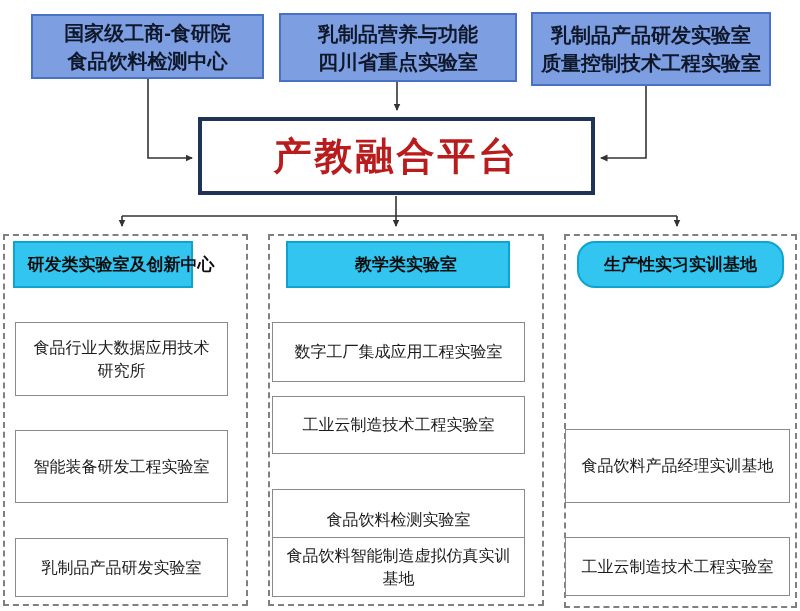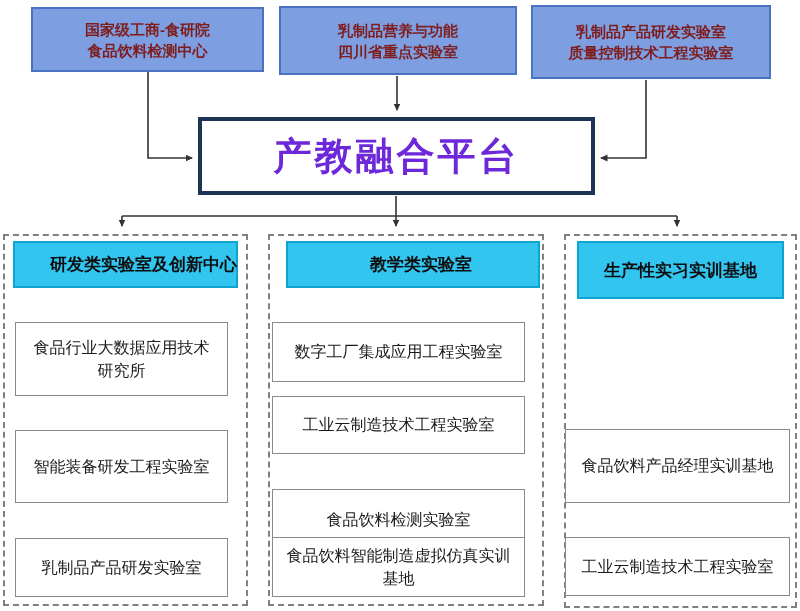--- a/index.html
+++ b/index.html
@@ -19,42 +19,43 @@
   .top-box {
     position: absolute;
     background: #7d9ee0;
     border: 2px solid #4a72c4;
     box-sizing: border-box;
     display: flex;
     flex-direction: column;
     align-items: center;
     justify-content: center;
     text-align: center;
-    color: #7f1d1d;
+    color: #0f172a;
     font-weight: bold;
-    font-size: 15px;
+    font-size: 20px;
     line-height: 1.4;
+    margin-top: 7px;
   }
   .top-box-1 { left: 31px;  top: 7px; width: 233px; height: 65px; }
   .top-box-2 { left: 279px; top: 6px; width: 238px; height: 69px; }
   .top-box-3 { left: 531px; top: 5px; width: 240px; height: 74px; }
   .top-box span { display: block; white-space: nowrap; }
 
   .platform-box {
     position: absolute;
     left: 198px; top: 117px; width: 397px; height: 78px;
     box-sizing: border-box;
     background: #ffffff;
     border: 4px solid #1f3355;
     display: flex;
     align-items: center;
     justify-content: center;
   }
   .platform-label {
-    color: #6d28d9;
+    color: #b91c1c;
     font-size: 38px;
     font-weight: bold;
     letter-spacing: 3px;
     white-space: nowrap;
   }
 
   .column-container {
     position: absolute;
     box-sizing: border-box;
     border: 2px dashed #808080;
@@ -71,23 +72,23 @@
     border: 2px solid #0fa3cf;
     display: flex;
     align-items: center;
     justify-content: center;
     color: #0d0d0d;
     font-weight: bold;
     font-size: 17px;
     text-align: center;
     white-space: nowrap;
   }
-  .hdr-1 { left: 13px;  top: 241px; width: 225px; height: 47px; padding-left: 36px; }
-  .hdr-2 { left: 286px; top: 241px; width: 254px; height: 47px; padding-left: 16px; }
-  .hdr-3 { left: 577px; top: 241px; width: 207px; height: 58px; }
+  .hdr-1 { left: 13px;  top: 241px; width: 180px; height: 47px; padding-left: 36px; }
+  .hdr-2 { left: 286px; top: 241px; width: 224px; height: 47px; padding-left: 16px; }
+  .hdr-3 { left: 577px; top: 241px; width: 207px; height: 47px; border-radius: 18px; }
 
   .item-box {
     position: absolute;
     box-sizing: border-box;
     background: #ffffff;
     border: 1px solid #8a8a8a;
     display: flex;
     align-items: center;
     justify-content: center;
     text-align: center;

